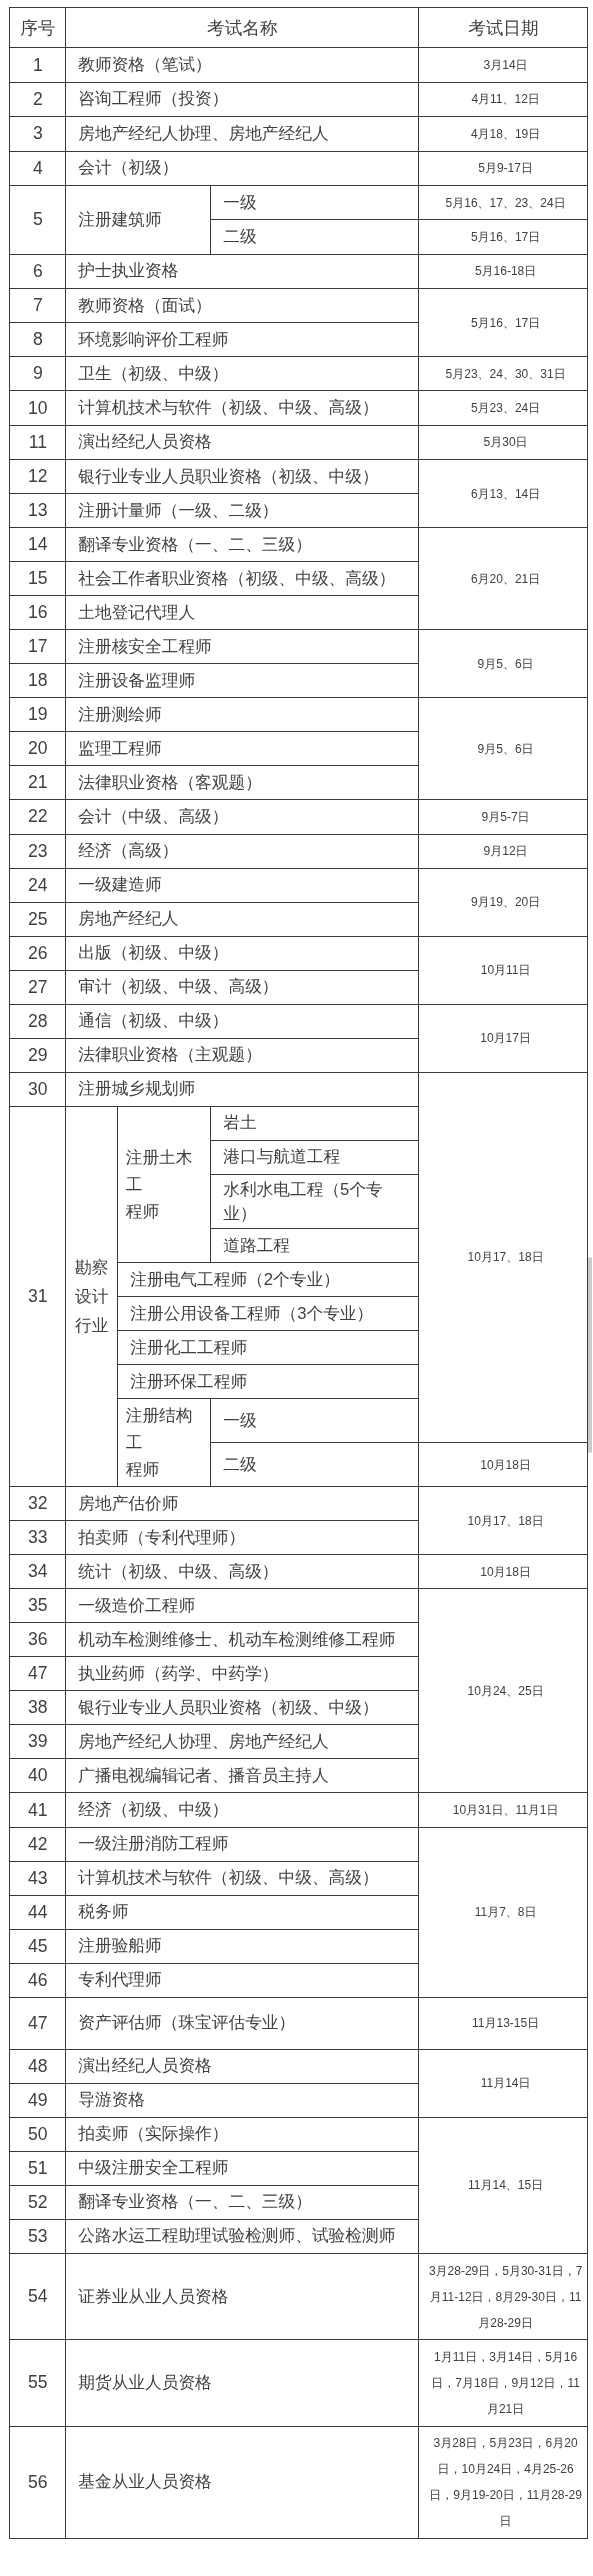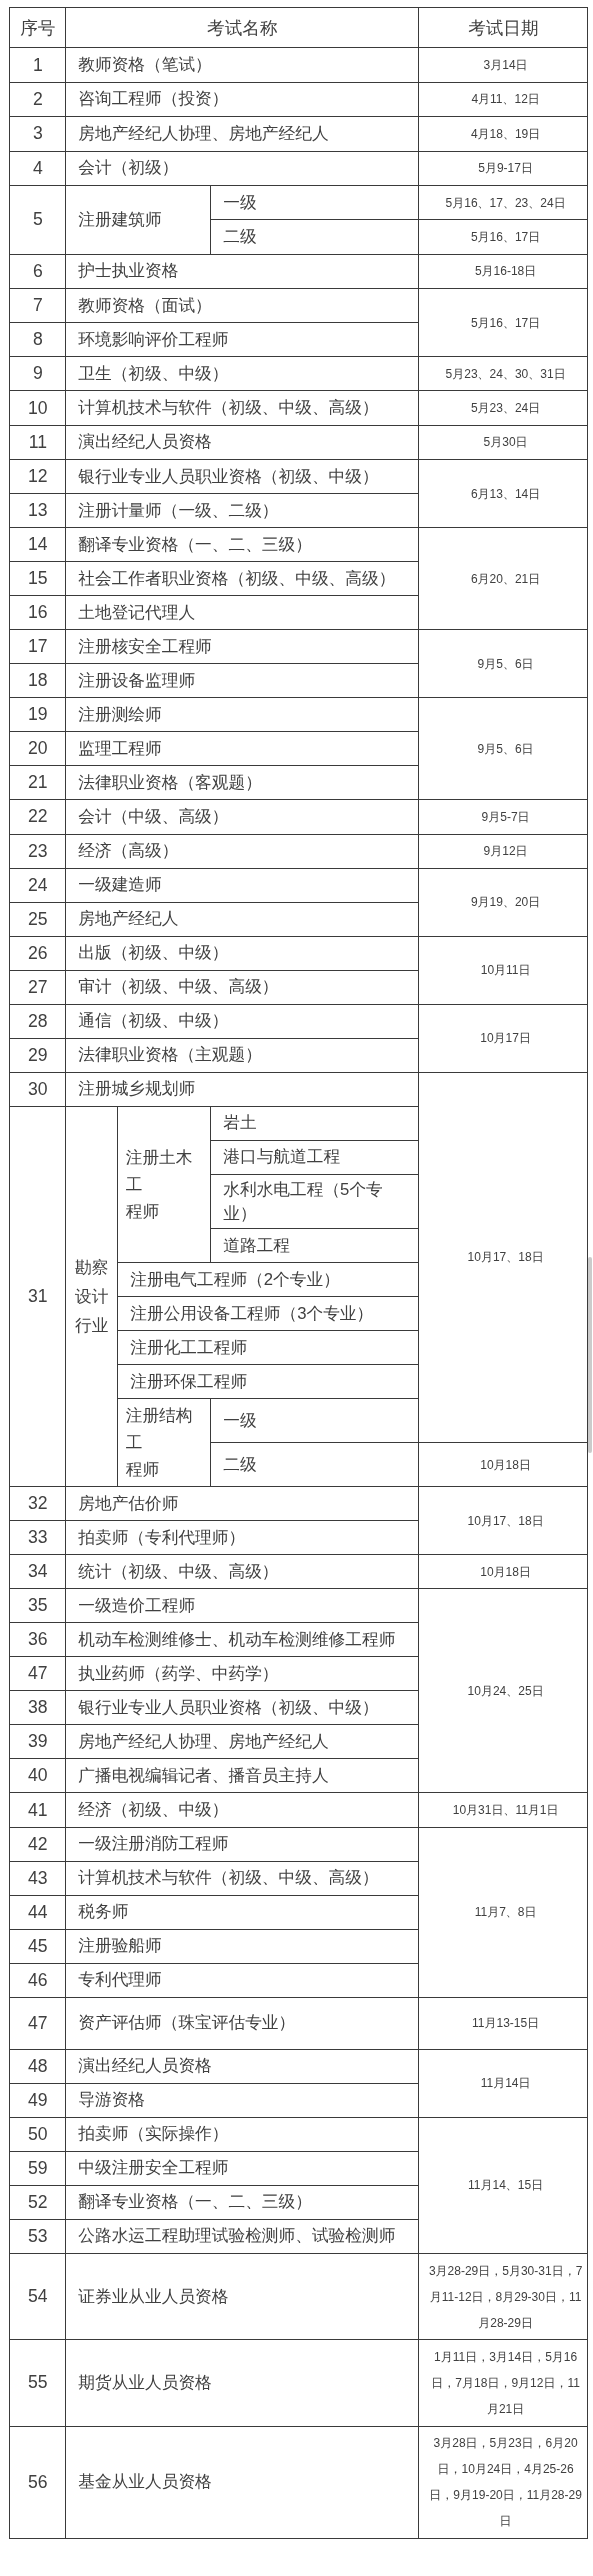--- a/index.html
+++ b/index.html
@@ -361,21 +361,21 @@
         <tr style="height: 34px;">
           <td class="num">49</td>
           <td class="name" colspan="3">导游资格</td>
         </tr>
         <tr style="height: 34px;">
           <td class="num">50</td>
           <td class="name" colspan="3">拍卖师（实际操作）</td>
           <td class="date" rowspan="4">11月14、15日</td>
         </tr>
         <tr style="height: 34px;">
-          <td class="num">59</td>
+          <td class="num">51</td>
           <td class="name" colspan="3">中级注册安全工程师</td>
         </tr>
         <tr style="height: 34px;">
           <td class="num">52</td>
           <td class="name" colspan="3">翻译专业资格（一、二、三级）</td>
         </tr>
         <tr style="height: 34px;">
           <td class="num">53</td>
           <td class="name" colspan="3">公路水运工程助理试验检测师、试验检测师</td>
         </tr>

